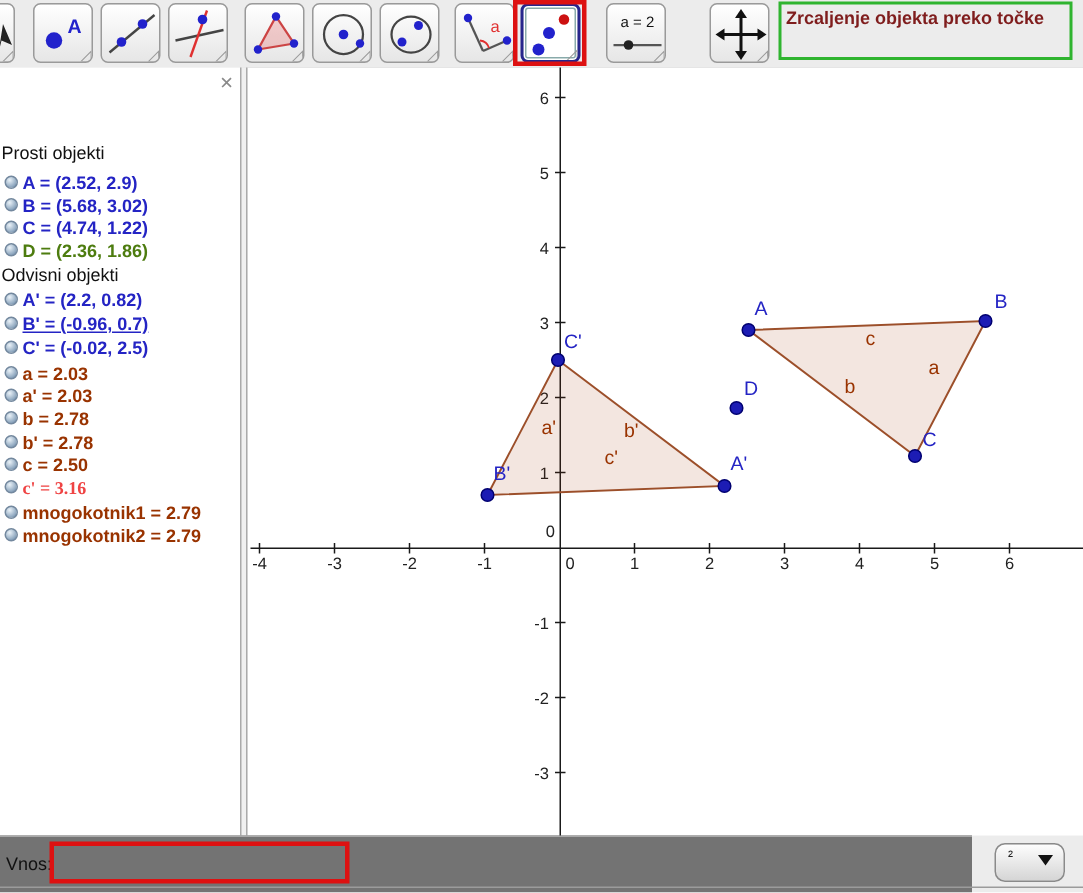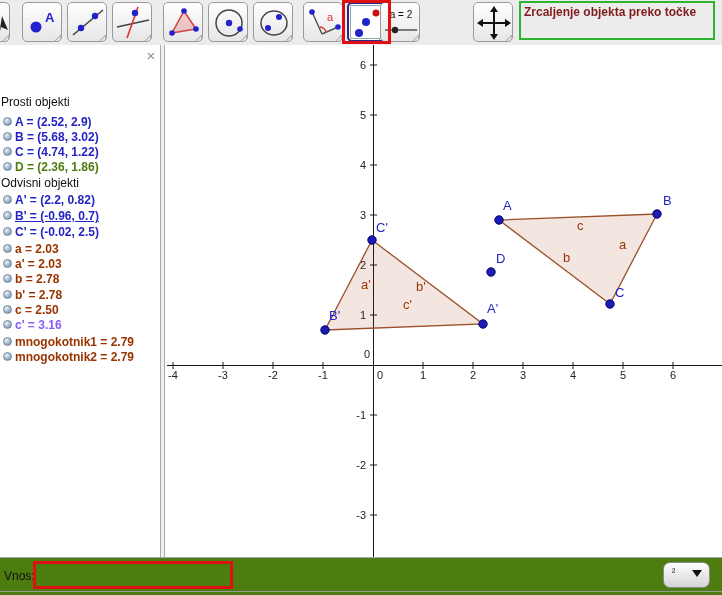--- a/index.html
+++ b/index.html
@@ -31,21 +31,21 @@
            font-size:15px;line-height:13px;text-align:center;cursor:default;}
   .alg-header{position:absolute;left:1px;font-size:12px;color:#111;white-space:nowrap;}
   .alg-row{position:absolute;left:0;height:14px;white-space:nowrap;}
   .alg-row .marble{position:absolute;left:3px;top:2px;width:9px;height:9px;border-radius:50%;
            background:radial-gradient(circle at 35% 30%, #eaf2f8, #93abc2 65%, #5d7b9b);
            border:1px solid #73889e;box-sizing:border-box;}
   .alg-row .alg-text{position:absolute;left:15px;top:0;font-size:12px;font-weight:bold;}
   
   #graph-svg{position:absolute;left:0;top:0;width:722px;height:595px;z-index:5;}
   
-  #inputbar{position:absolute;left:0;top:557px;width:722px;height:38px;background:#4d7c0f;
+  #inputbar{position:absolute;left:0;top:557px;width:648px;height:38px;background:#737373;
             border-top:1px solid #a8a8a8;}
   #input-label{position:absolute;left:4px;top:11px;font-size:12px;color:#111;}
   #input-field{position:absolute;left:37px;top:5px;width:619px;height:24px;box-sizing:border-box;
             border:1px solid #9a9a9a;background:#fff;font-family:"Liberation Sans",sans-serif;
             font-size:12.5px;font-weight:bold;color:#000;padding:0 0 0 6px;}
   #input-dropdown{position:absolute;left:663px;top:4px;width:47px;height:26px;box-sizing:border-box;
             background:linear-gradient(#fdfdfd,#d5d5d5);border:1px solid #8a8a8a;border-radius:7px;}
   #input-dropdown .sym{position:absolute;left:8px;top:3px;font-size:10px;color:#222;}
   #input-dropdown .arrow{position:absolute;right:7px;top:7px;width:0;height:0;
             border-left:5px solid transparent;border-right:5px solid transparent;
@@ -152,21 +152,21 @@
       <span>
         <svg width="36" height="36">
           <circle cx="26" cy="8" r="3.5" fill="#cc1111"></circle>
           <circle cx="16" cy="17" r="4" fill="#2222cc"></circle>
           <circle cx="9" cy="28" r="4" fill="#2222cc"></circle>
         </svg>
       </span>
       <span class="corner">◿</span>
     </div>
 
-    <div class="tb-btn" style="left:380px">
+    <div class="tb-btn" style="left:404px">
       <span>
         <svg width="38" height="38">
           <text x="19" y="14" font-size="10" fill="#111" text-anchor="middle">a = 2</text>
           <line x1="3" y1="26" x2="35" y2="26" stroke="#555" stroke-width="1.5"></line>
           <circle cx="13" cy="26" r="3.2" fill="#222"></circle>
         </svg>
       </span>
       <span class="corner">◿</span>
     </div>
 
@@ -240,21 +240,21 @@
           <div class="alg-row" style="top: 243px;">
             <span class="marble"></span>
             <span class="alg-text" style="color: rgb(153, 51, 0);">b' = 2.78</span>
           </div>
           <div class="alg-row" style="top: 258px;">
             <span class="marble"></span>
             <span class="alg-text" style="color: rgb(153, 51, 0);">c = 2.50</span>
           </div>
           <div class="alg-row" style="top: 273px;">
             <span class="marble"></span>
-            <span class="alg-text" style="color: #8b5cf6;">c' = 3.16</span>
+            <span class="alg-text" style="color: #ef4444; font-family: Liberation Serif, serif;">c' = 3.16</span>
           </div>
           <div class="alg-row" style="top: 290px;">
             <span class="marble"></span>
             <span class="alg-text" style="color: rgb(153, 51, 0);">mnogokotnik1 = 2.79</span>
           </div>
           <div class="alg-row" style="top: 305px;">
             <span class="marble"></span>
             <span class="alg-text" style="color: rgb(153, 51, 0);">mnogokotnik2 = 2.79</span>
           </div>
         </div>

